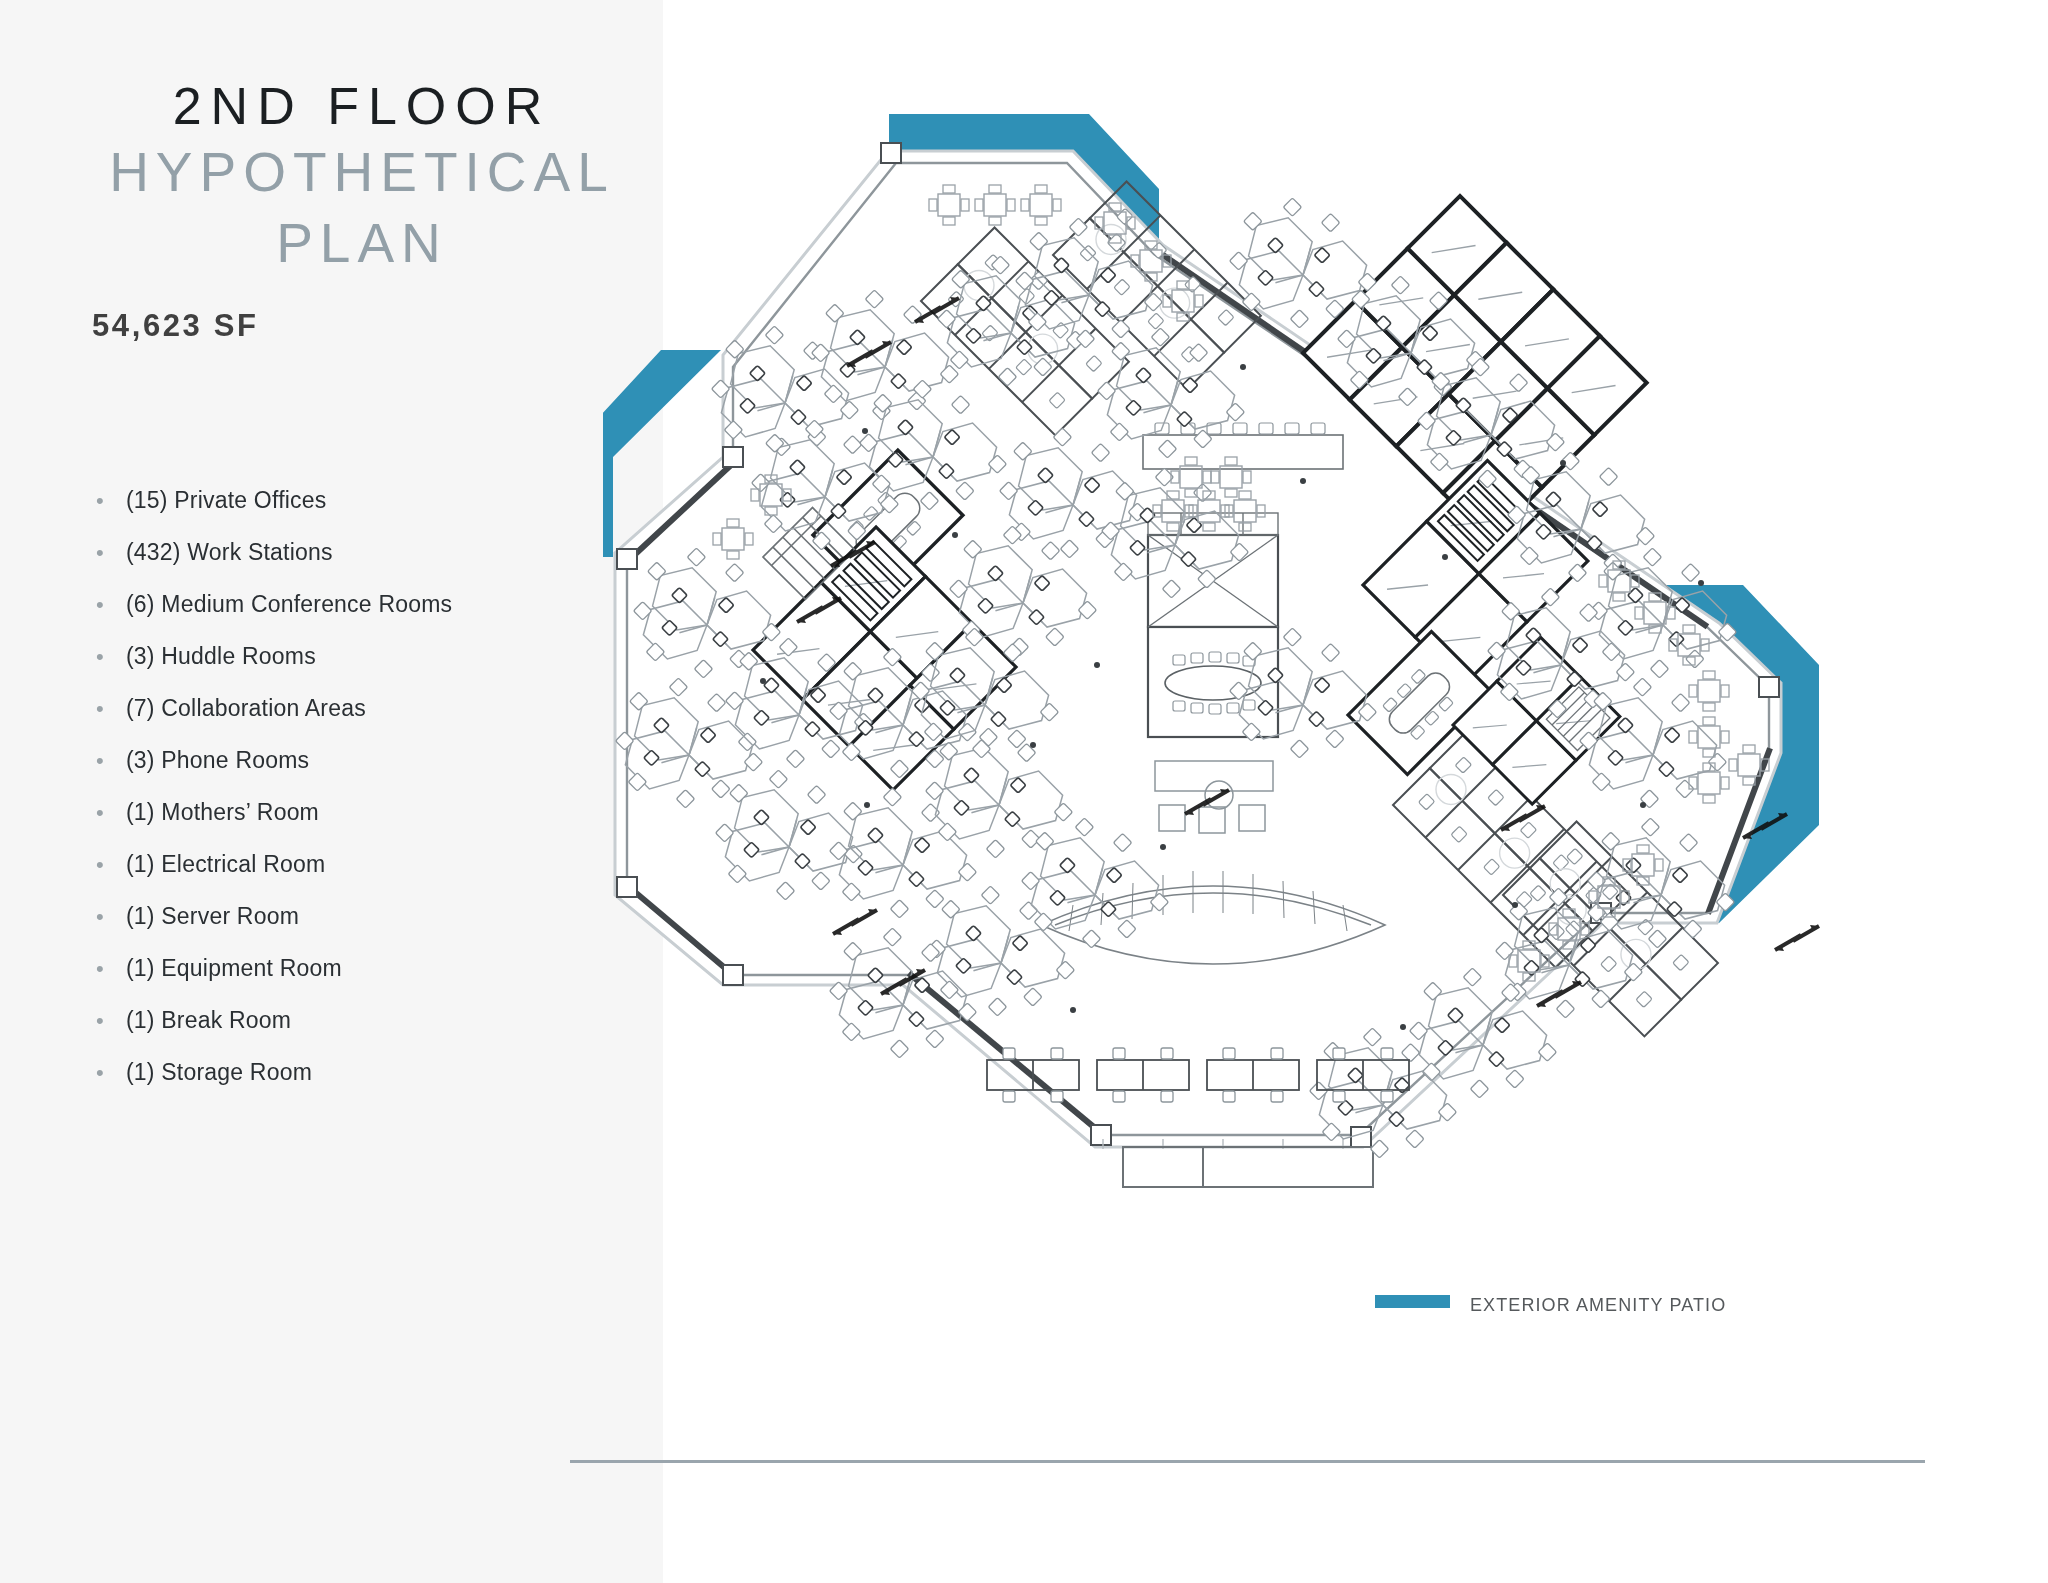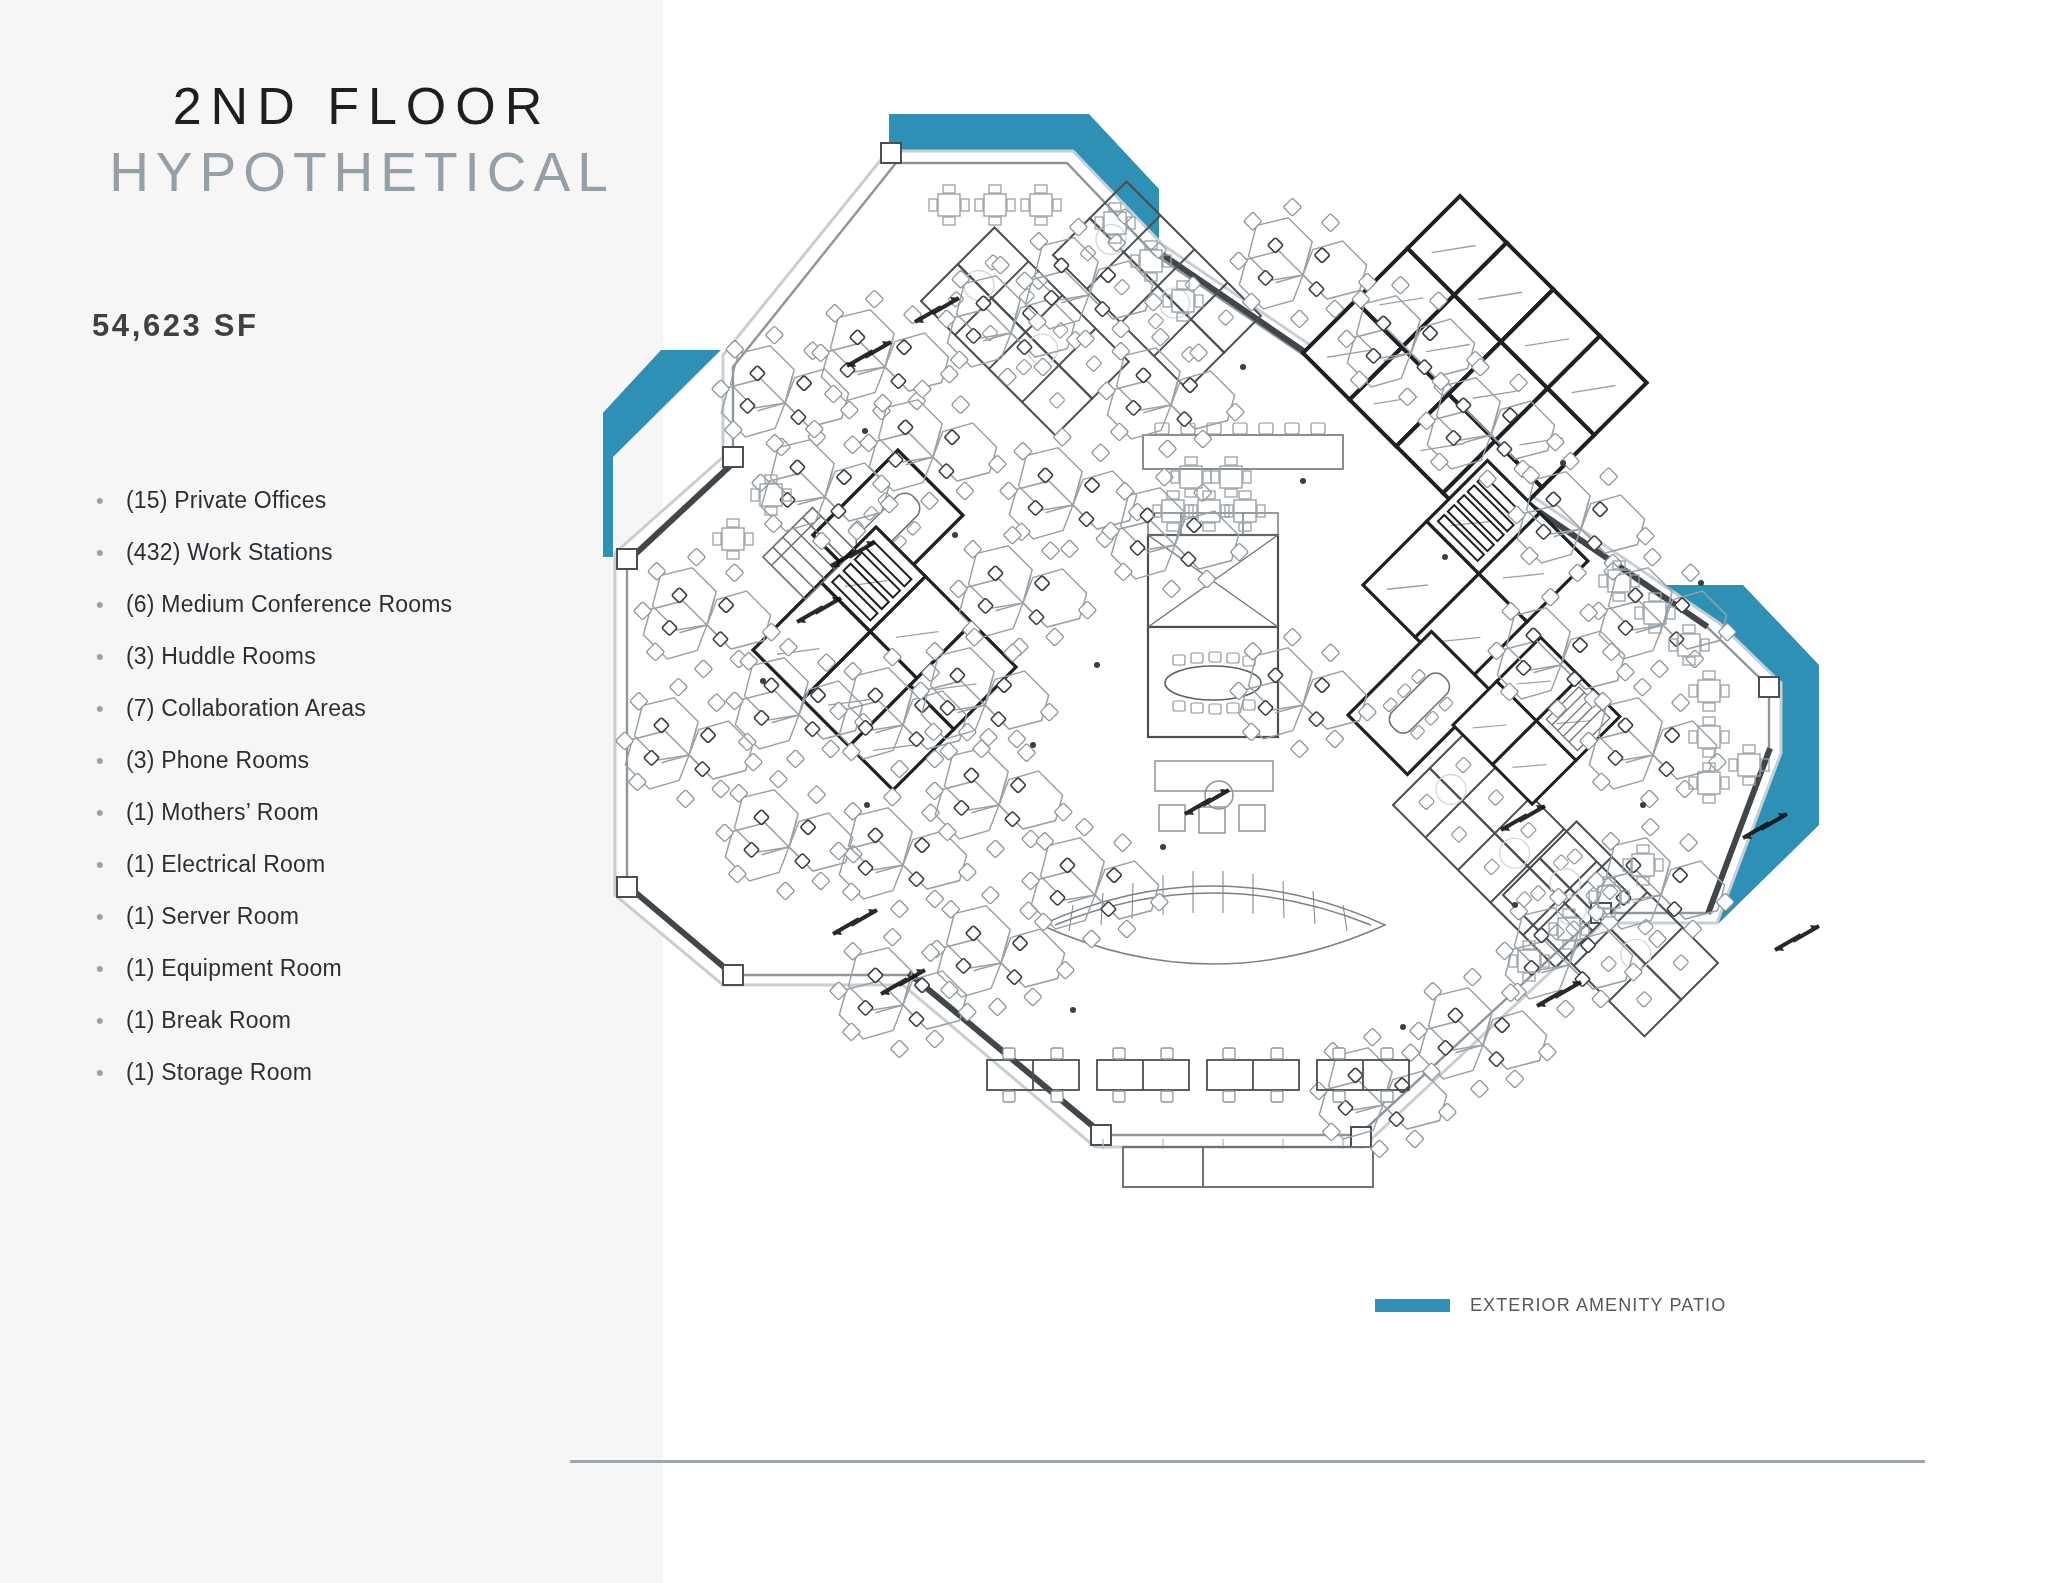--- a/index.html
+++ b/index.html
@@ -44,21 +44,21 @@
     white-space:nowrap;
   }
 
   
   .plan-area{position:absolute;left:663px;top:0;right:0;bottom:0;background:#fff;}
   .plan-svg{position:absolute;left:-60px;top:105px;width:1460px;height:1190px;}
 
   
   .legend{
     position:absolute;left:712px;top:1295px;
-    display:flex;align-items:center;gap:20px;
+    display:flex;gap:20px;
   }
   .legend-swatch{width:75px;height:13px;background:#2f90b6;display:block;}
   .legend-label{
     font-size:18px;font-weight:400;letter-spacing:1.1px;color:#55595c;
     white-space:nowrap;
   }
 
   
   .bottom-rule{
     position:absolute;left:570px;top:1460px;width:1355px;height:3px;
@@ -68,20 +68,21 @@
 </head>
 <body>
 
 <div class="page">
 
   <div class="sidebar">
 
     <div class="title-block">
       <div class="title-main">2ND FLOOR</div>
       <div class="title-sub">HYPOTHETICAL</div>
+      <div class="title-sub">PLAN</div>
     </div>
 
     <div class="sf">54,623 SF</div>
 
     <div class="room-list">
       <div class="room-item">
         <span class="room-bullet">•</span>
         <span class="room-label">(15) Private Offices</span>
       </div>
       <div class="room-item">

